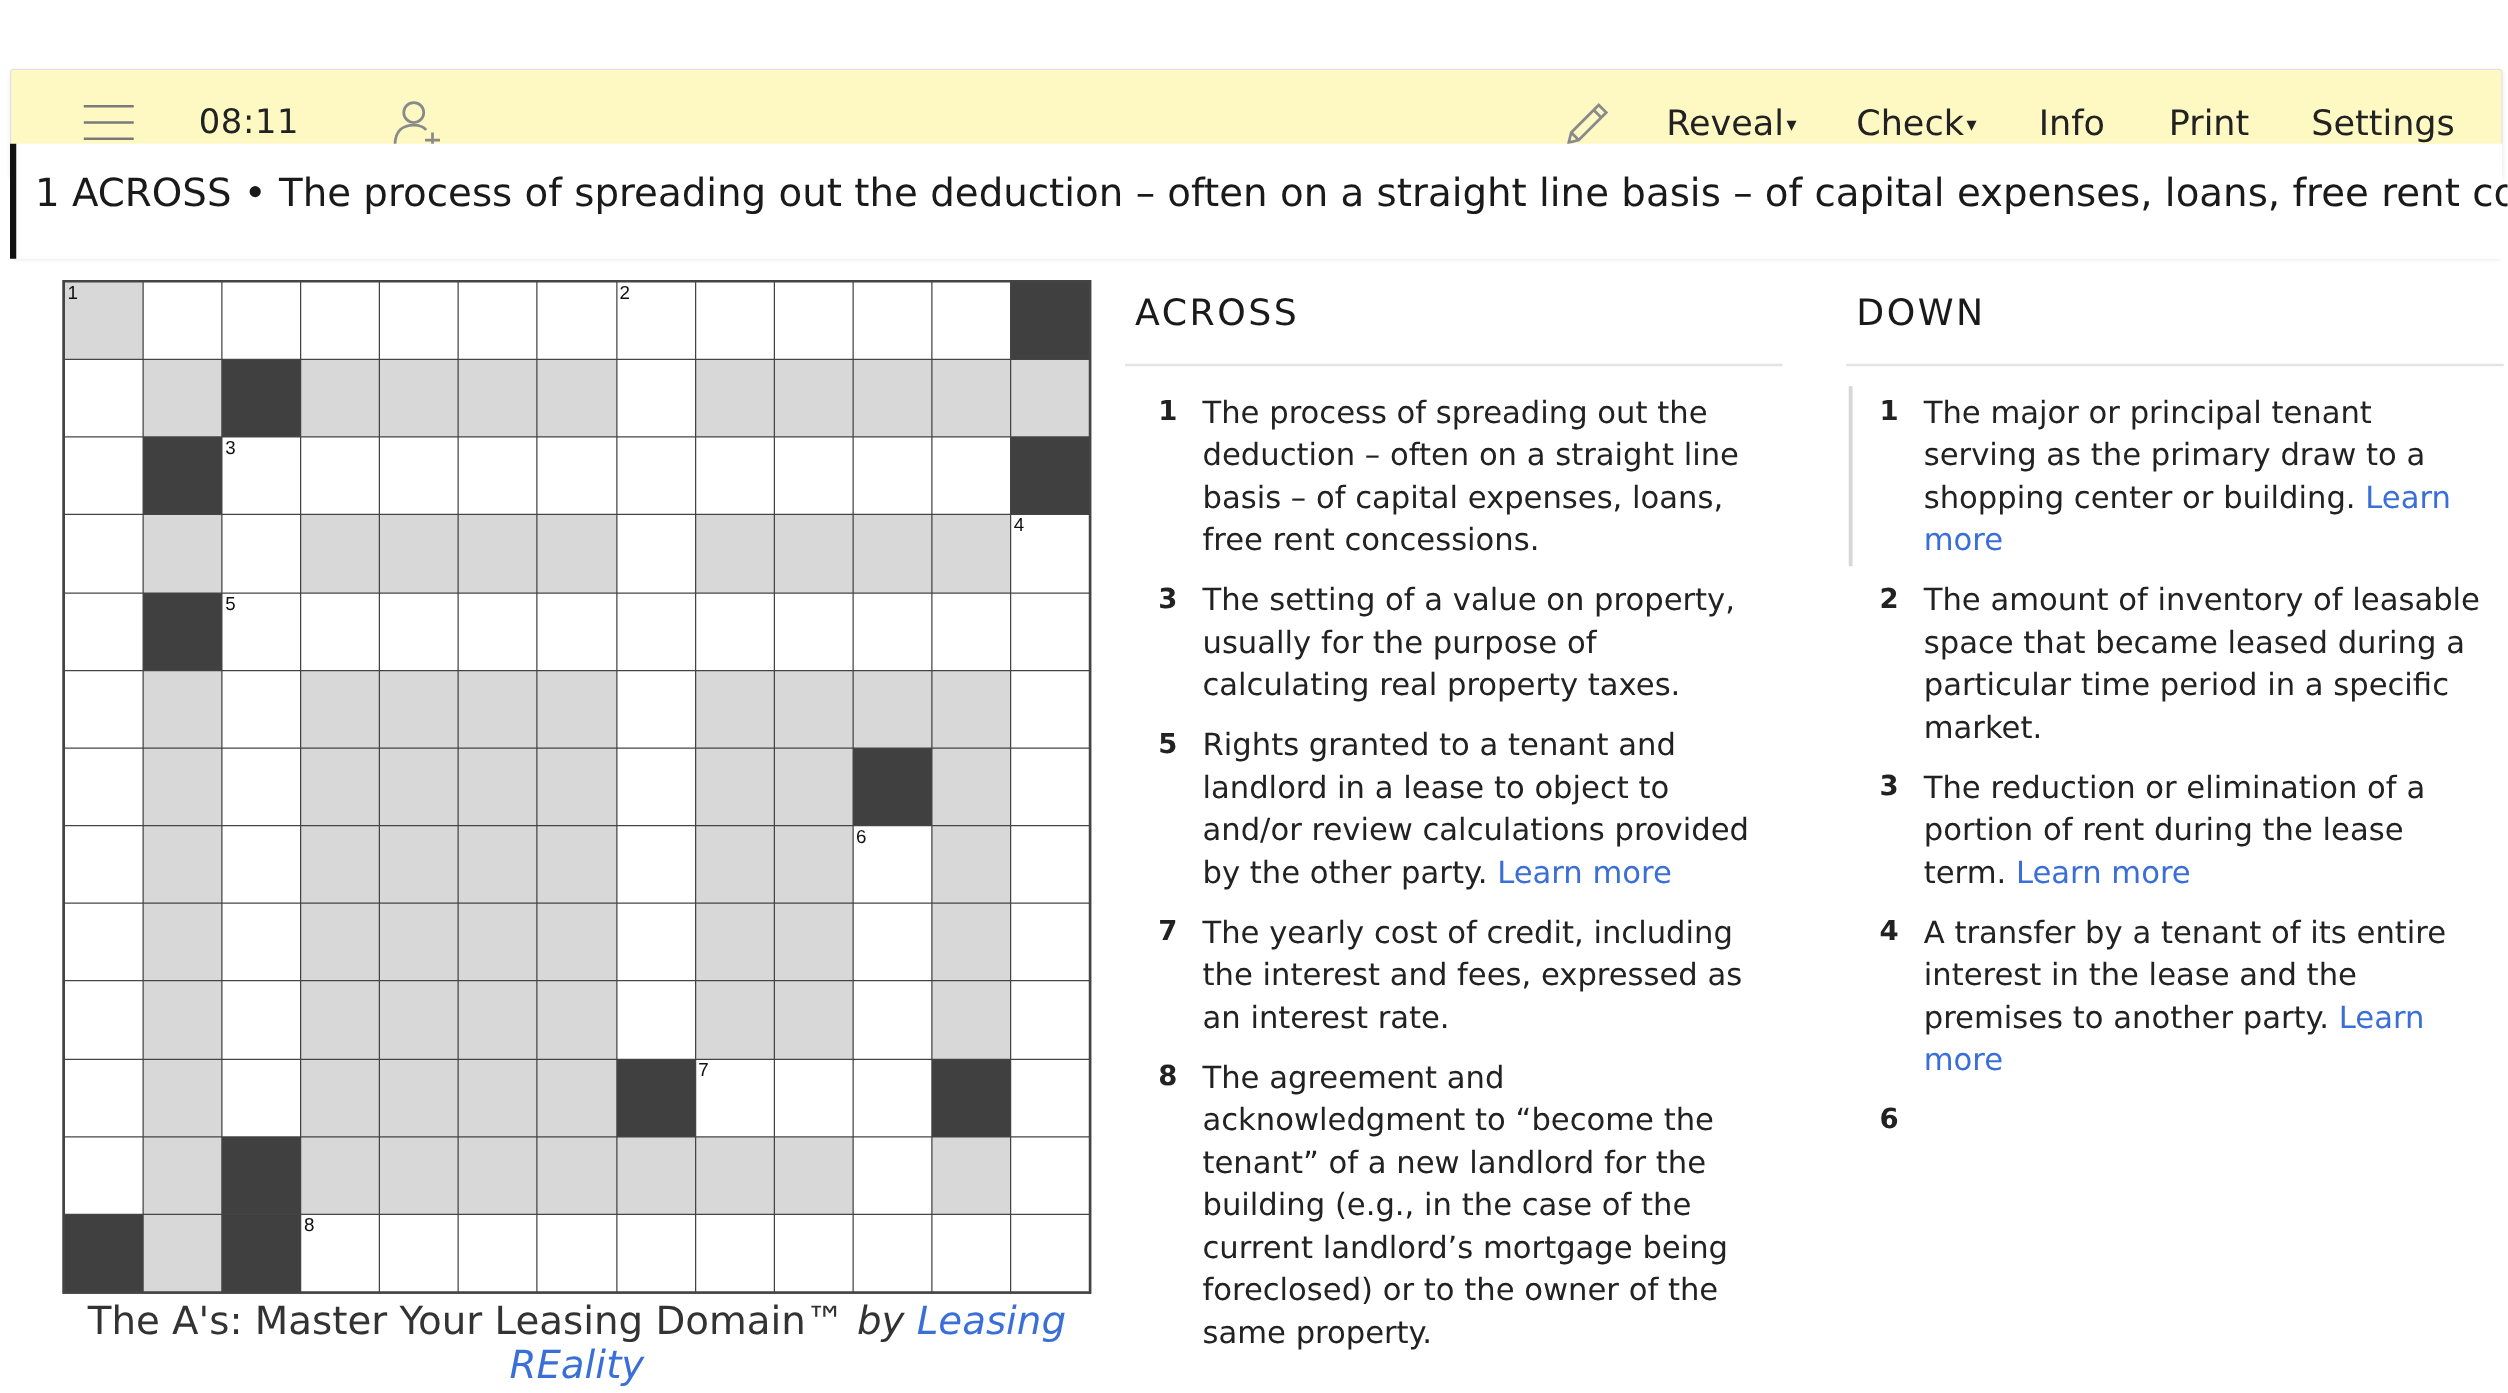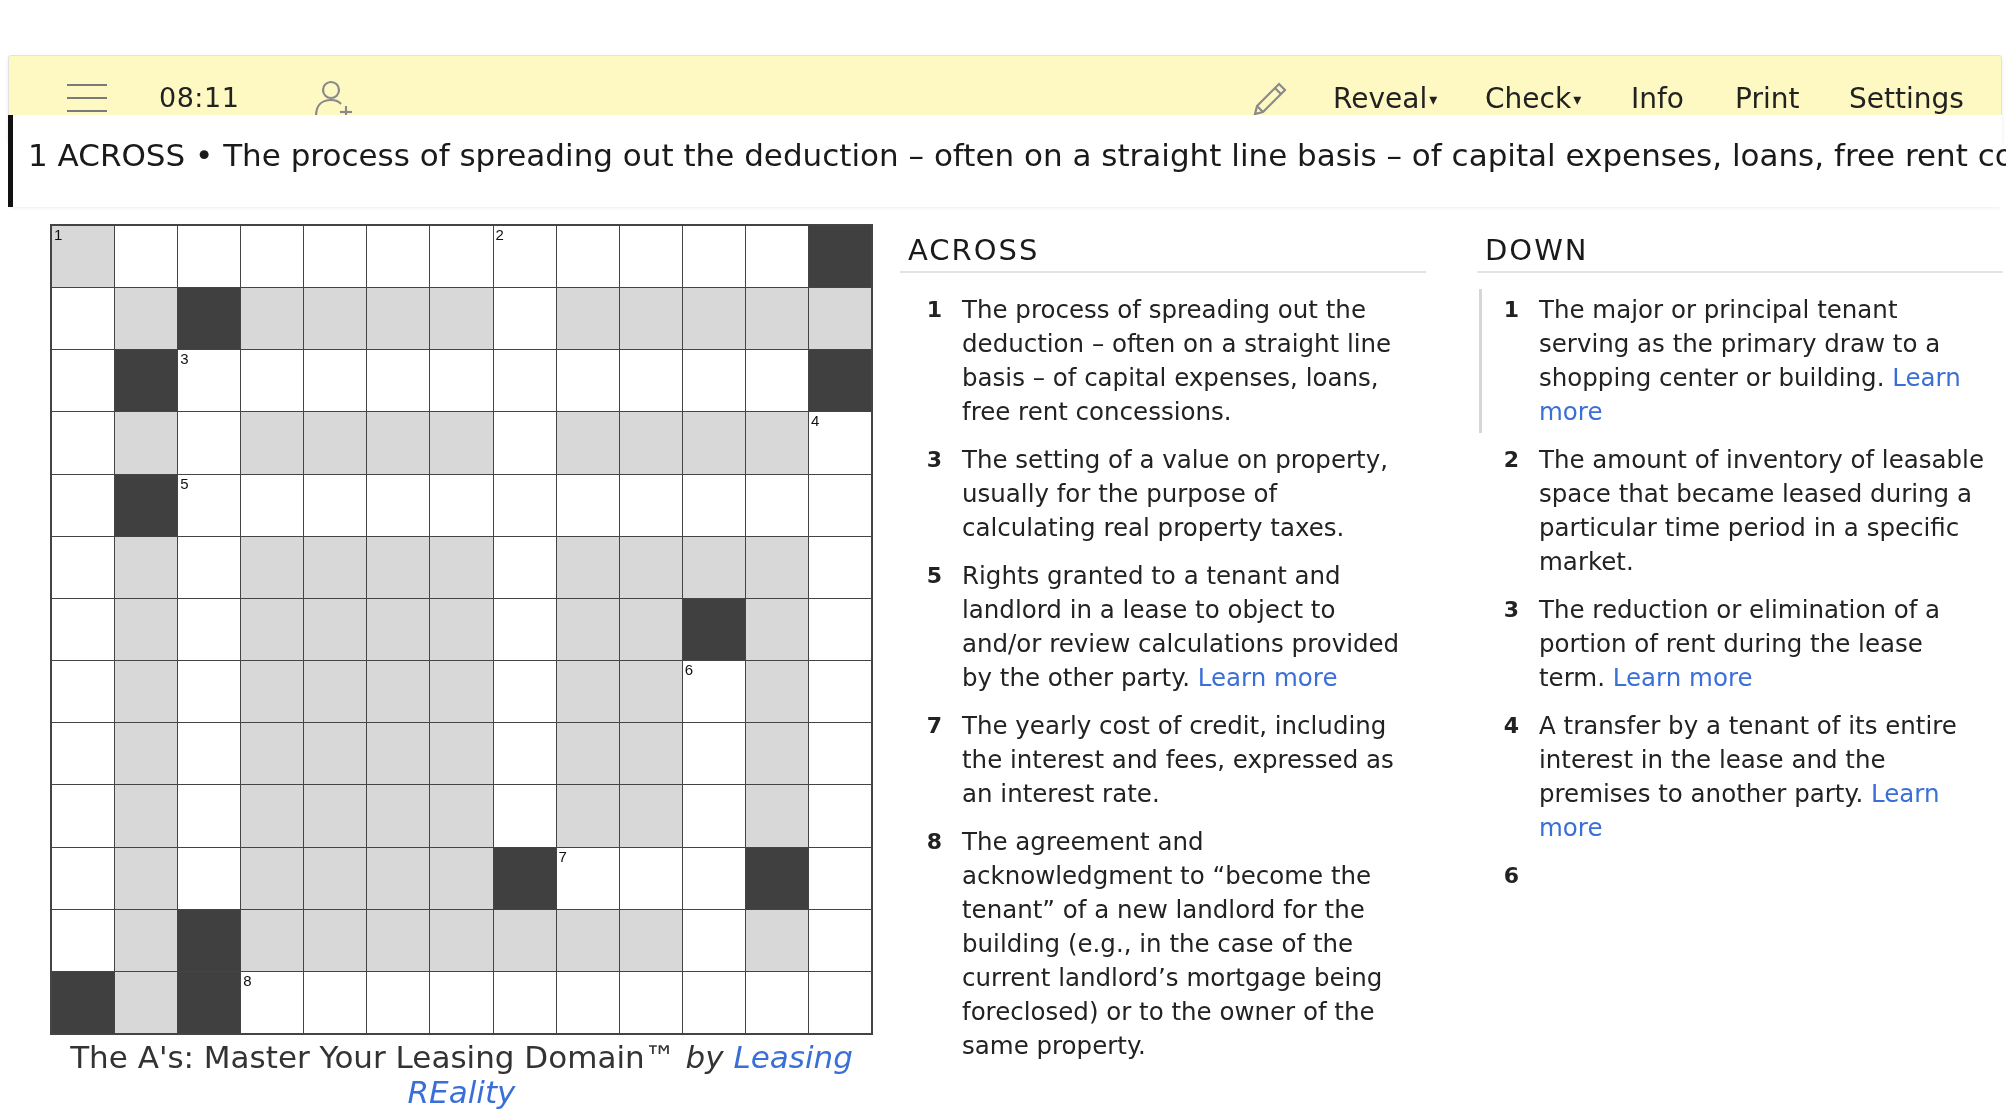--- a/index.html
+++ b/index.html
@@ -43,21 +43,21 @@
 
   
   .footer { position: absolute; left: 50px; top: 1040px; width: 823px; text-align: center; font-size: 31px; color: #333; line-height: 35px; }
   .footer a { color: #3b6fd8; text-decoration: none; }
   .footer i { font-style: italic; }
 
   
   .clue-col { position: absolute; top: 228px; width: 526px; }
   .clue-col h2 {
     font-size: 29px; font-weight: normal; letter-spacing: 2px; color: #1a1a1a;
-    padding: 5px 0 4px 8px; border-bottom: 2px solid #e3e3e3;
+    padding: 5px 0 24px 8px; border-bottom: 2px solid #e3e3e3;
   }
   .clue-list { list-style: none; margin-top: 16px; }
   .clue-item { position: relative; display: flex; padding: 4px 10px 10px 20px; font-size: 24.5px; line-height: 34px; color: #222; cursor: pointer; }
   .clue-item .n { width: 22px; flex: none; font-weight: bold; text-align: right; margin-right: 20px; font-size: 22px; }
   .clue-item .t a { color: #3b6fd8; text-decoration: none; }
   .clue-item.related::before { content: ""; position: absolute; left: 2px; top: 0; bottom: 6px; width: 3px; background: #d6d6d6; }
 </style>
 </head>
 <body>
 

